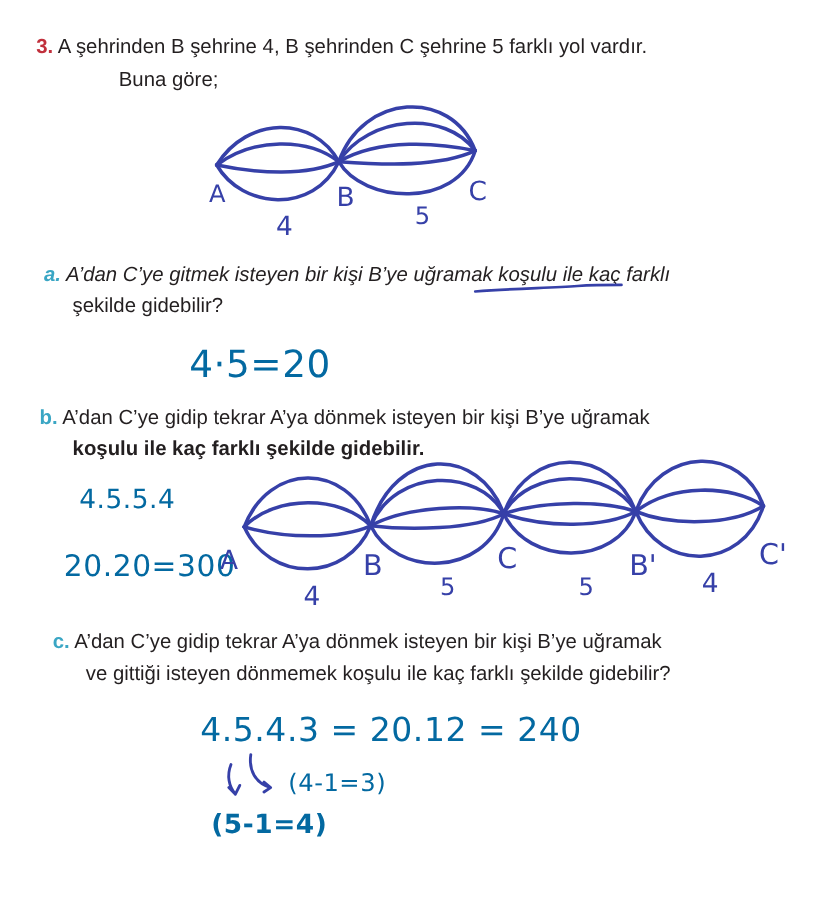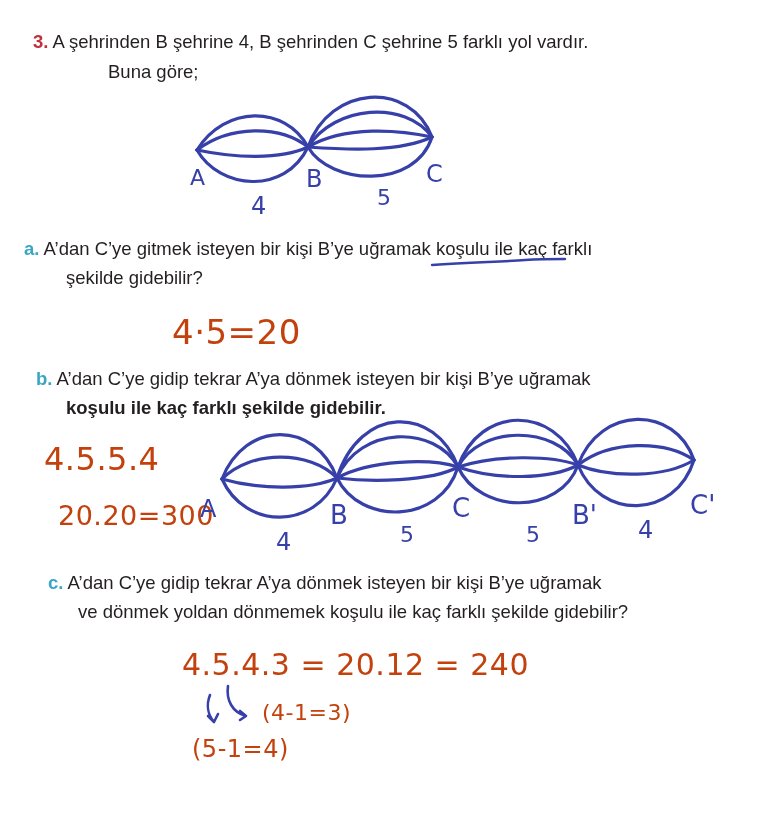--- a/index.html
+++ b/index.html
@@ -1,21 +1,21 @@
 <!DOCTYPE html>
 <html><head>
 <meta charset="utf-8">
 <style>
   html, body { margin:0; padding:0; background:#ffffff; }
   body { width:764px; height:816px; position:relative; overflow:hidden;
          font-family:"Liberation Sans", sans-serif; color:#231f20; }
   .line { position:absolute; font-size:18.5px; line-height:22px; white-space:nowrap; }
   .num { color:#c1303c; font-weight:bold; }
   .lbl { color:#3aa6c4; font-weight:bold; }
-  .hand { position:absolute; font-family:"DejaVu Sans", sans-serif; color:#c2410c;
+  .hand { position:absolute; font-family:"DejaVu Sans", sans-serif; color:#0369a1;
           white-space:nowrap; letter-spacing:0.5px; }
   svg.diagram { position:absolute; overflow:visible; }
   svg.diagram path { fill:none; stroke:#3640a8; stroke-width:3.2; stroke-linecap:round; stroke-linejoin:round; }
   .node-label { position:absolute; font-family:"DejaVu Sans", sans-serif; color:#3640a8; }
 </style>
 </head>
 <body>
 
 <div class="line" style="left:33px; top:31px;">
   <span class="num">3.</span>
@@ -34,37 +34,37 @@
   <path d="M308,147 C345,125 400,130 432,137"></path>
   <path d="M308,147 C350,150 400,152 432,137"></path>
   <path d="M308,147 C330,185 415,190 432,137"></path>
 </svg>
 <div class="node-label" style="left:190px; top:165px; font-size:22px;">A</div>
 <div class="node-label" style="left:306px; top:165px; font-size:24px;">B</div>
 <div class="node-label" style="left:426px; top:160px; font-size:24px;">C</div>
 <div class="node-label" style="left:251px; top:192px; font-size:24px;">4</div>
 <div class="node-label" style="left:377px; top:185px; font-size:22px;">5</div>
 
-<div class="line" style="left:24px; top:238px;">
+<div class="line" style="left:40px; top:238px;font-style:italic;">
   <span class="lbl">a.</span>
   <span>A’dan  C’ye  gitmek isteyen bir kişi  B’ye  uğramak koşulu ile kaç farklı</span>
 </div>
 <div class="line" style="left:66px; top:267px;">şekilde gidebilir?</div>
 <svg class="diagram" style="left:0; top:0;" width="764" height="816">
   <path d="M432,265 C470,262 500,262 525,260 C540,259 555,259 565,259" style="stroke-width:2.4"></path>
 </svg>
 <div class="hand" style="left:172px; top:312px; font-size:34px;">4·5=20</div>
 
 <div class="line" style="left:36px; top:368px;">
   <span class="lbl">b.</span>
   <span>A’dan  C’ye  gidip tekrar  A’ya  dönmek isteyen bir kişi  B’ye  uğramak</span>
 </div>
 <div class="line" style="left:66px; top:397px;font-weight:bold;">koşulu ile kaç farklı şekilde gidebilir.</div>
 
-<div class="hand" style="left:44px; top:440px; font-size:32px;">4.5.5.4</div>
+<div class="hand" style="left:72px; top:440px; font-size:24px;">4.5.5.4</div>
 <div class="hand" style="left:58px; top:500px; font-size:27px;">20.20=300</div>
 
 <svg class="diagram" style="left:0; top:0;" width="764" height="816">
   <path d="M222,479 C245,420 315,420 337,478"></path>
   <path d="M222,479 C250,450 310,450 337,478"></path>
   <path d="M222,479 C260,490 310,490 337,478"></path>
   <path d="M222,479 C245,530 315,530 337,478"></path>
   <path d="M337,478 C360,405 435,405 458,467"></path>
   <path d="M337,478 C360,425 435,425 458,467"></path>
   <path d="M337,478 C370,460 430,458 458,467"></path>
@@ -87,21 +87,21 @@
 <div class="node-label" style="left:690px; top:490px; font-size:26px;">C'</div>
 <div class="node-label" style="left:276px; top:528px; font-size:24px;">4</div>
 <div class="node-label" style="left:400px; top:522px; font-size:22px;">5</div>
 <div class="node-label" style="left:526px; top:522px; font-size:22px;">5</div>
 <div class="node-label" style="left:638px; top:516px; font-size:24px;">4</div>
 
 <div class="line" style="left:48px; top:572px;">
   <span class="lbl">c.</span>
   <span>A’dan  C’ye  gidip tekrar  A’ya dönmek isteyen bir kişi  B’ye  uğramak</span>
 </div>
-<div class="line" style="left:78px; top:601px;">ve dönmek yoldan dönmemek koşulu ile kaç farklı şekilde gidebilir?</div>
+<div class="line" style="left:78px; top:601px;">ve gittiği isteyen dönmemek koşulu ile kaç farklı şekilde gidebilir?</div>
 
 <div class="hand" style="left:146px; top:647px; font-size:30px;margin-left:36px;">4.5.4.3 = 20.12 = 240</div>
 <svg class="diagram" style="left:0; top:0;" width="764" height="816">
   <path d="M210,695 C206,705 208,715 214,722 M208,716 L214,722 L218,714" style="stroke-width:2.6"></path>
   <path d="M228,686 C226,700 232,712 246,716 M240,711 L246,716 L240,720" style="stroke-width:2.6"></path>
 </svg>
 <div class="hand" style="left:262px; top:700px; font-size:22px;">(4-1=3)</div>
-<div class="hand" style="left:192px; top:735px; font-size:24px;">(5-1=4)</div>
+<div class="hand" style="left:192px; top:735px; font-size:24px;font-weight:bold;">(5-1=4)</div>
 
 </body></html>

